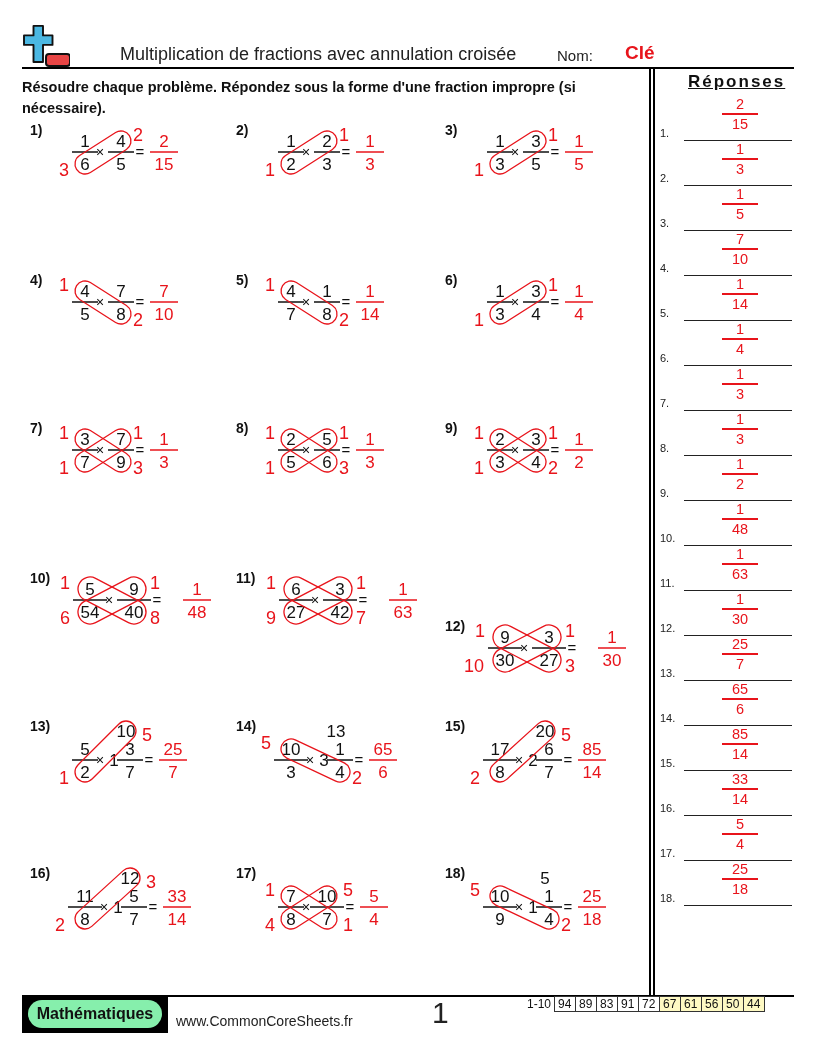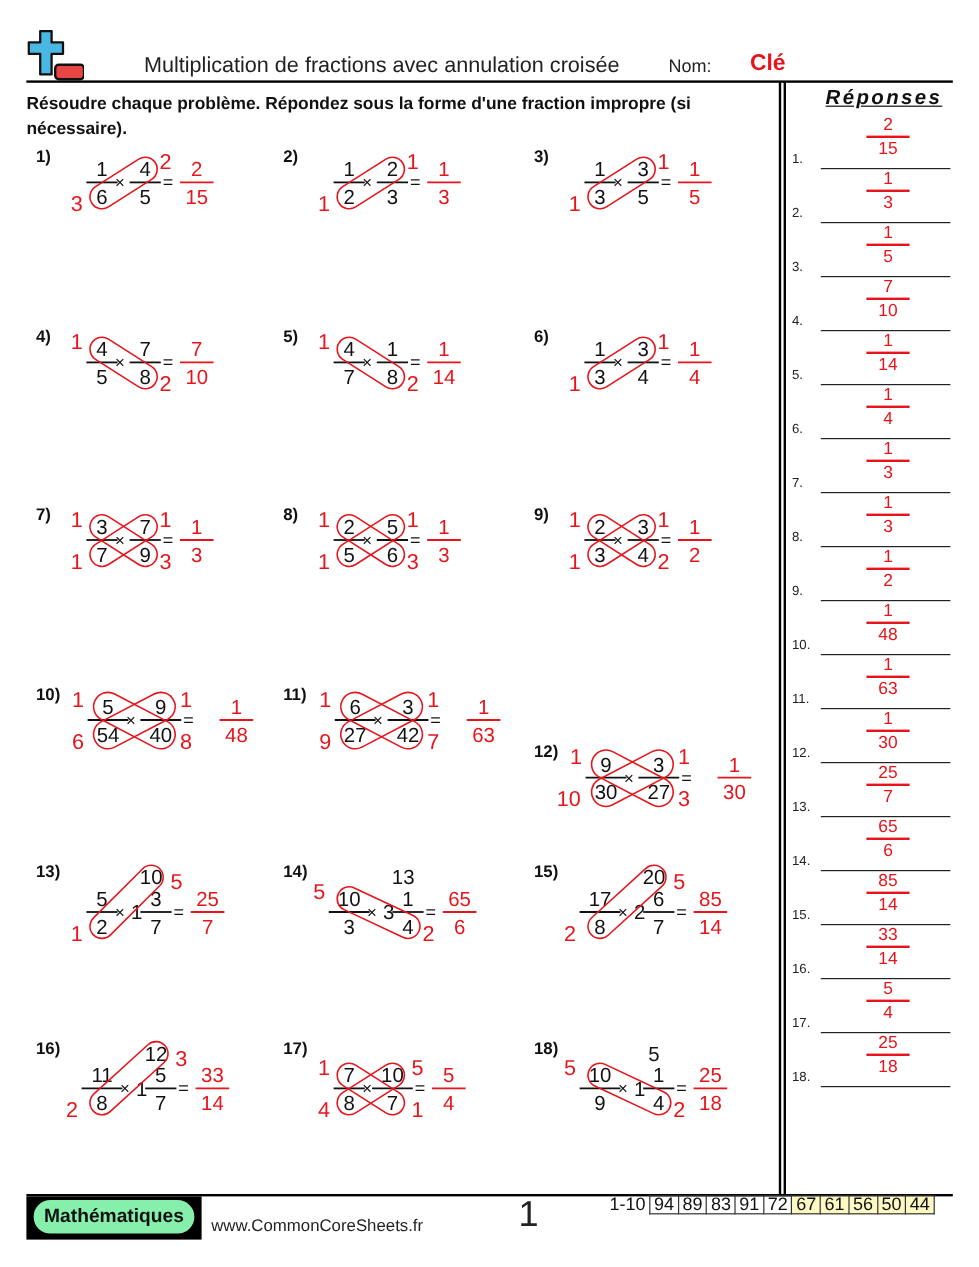--- a/index.html
+++ b/index.html
@@ -6,36 +6,36 @@
   body{width:816px;height:1056px;position:relative;overflow:hidden;font-family:"Liberation Sans","DejaVu Sans",sans-serif;color:#111;}
   .abs{position:absolute;}
   .logo{left:22px;top:20px;width:48px;height:48px;}
   .title{left:120px;top:44px;font-size:18px;color:#222;white-space:nowrap;}
   .nom{left:557px;top:47px;font-size:15px;color:#222;text-align:center;}
   .cle{left:625px;top:42px;font-size:19px;font-weight:bold;color:#e8141b;}
   .topline{left:22px;top:67px;width:772px;height:2px;background:#000;}
   .vline1{left:649px;top:68px;width:2px;height:928px;background:#000;}
   .vline2{left:653px;top:68px;width:2px;height:928px;background:#000;}
   .instr{left:22px;top:77px;width:610px;font-size:14.5px;font-weight:bold;line-height:21px;}
-  .rep-title{left:688px;top:72px;font-size:17px;font-weight:bold;text-decoration:underline;letter-spacing:2px;font-style:italic;}
+  .rep-title{left:688px;top:72px;font-size:17px;font-weight:bold;text-decoration:underline;letter-spacing:2px;}
   .prob{position:absolute;width:200px;height:100px;}
   .pnum{position:absolute;left:0;top:0;font-size:14px;font-weight:bold;}
   .prob svg{position:absolute;left:0;top:0;overflow:visible;}
   .ans-row{position:absolute;left:660px;width:132px;height:45px;}
   .ans-num{position:absolute;left:0;bottom:2px;font-size:11px;color:#222;}
   .ans-line{position:absolute;left:24px;right:0;bottom:0;height:1.5px;background:#222;}
   .ans-frac{position:absolute;left:60px;width:40px;top:0;text-align:center;color:#e8141b;font-size:14.5px;line-height:16px;}
   .ans-frac .bar{height:1.5px;background:#e8141b;margin:1px 2px;}
   .footline{left:22px;top:995px;width:772px;height:2px;background:#000;}
   .math-badge{left:22px;top:997px;width:146px;height:36px;background:#000;}
   .math-pill{left:28px;top:1000px;width:134px;height:28px;background:#86efac;border-radius:16px;font-weight:bold;font-size:16px;text-align:center;line-height:28px;}
   .site{left:176px;top:1013px;font-size:14px;color:#222;}
   .page{left:432px;top:996px;font-size:30px;color:#222;}
-  .score{left:505px;top:996px;border-collapse:collapse;font-size:15px;}
-  .score td{border:1px solid #333;padding:0 3px;height:14px;line-height:14px;text-align:center;min-width:14px;}
+  .score{left:524px;top:996px;border-collapse:collapse;font-size:12px;}
+  .score td{border:1px solid #333;padding:0 3px;height:14px;line-height:14px;min-width:14px;}
   .score td.lbl{border:none;text-align:right;padding-right:3px;}
   .score td.blue{background:#fef9c3;}
 </style>
 </head>
 <body>
 
 <svg class="abs logo" viewBox="0 0 48 48">
   <path d="M10 2 h10 v10 h10 v10 h-10 v18 h-10 v-18 h-10 v-10 h10z" fill="#4bb8e3" stroke="#111" stroke-width="2" stroke-linejoin="round" transform="translate(2,4) scale(0.95)"></path>
   <rect x="24" y="34" width="24" height="12" rx="3" fill="#e84545" stroke="#111" stroke-width="2"></rect>
 </svg>

